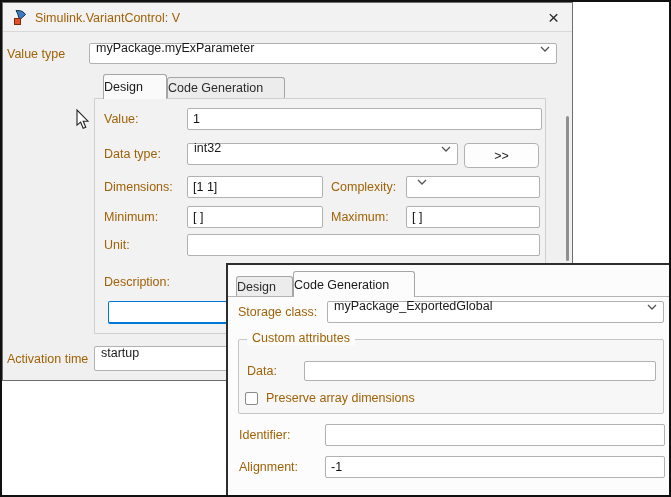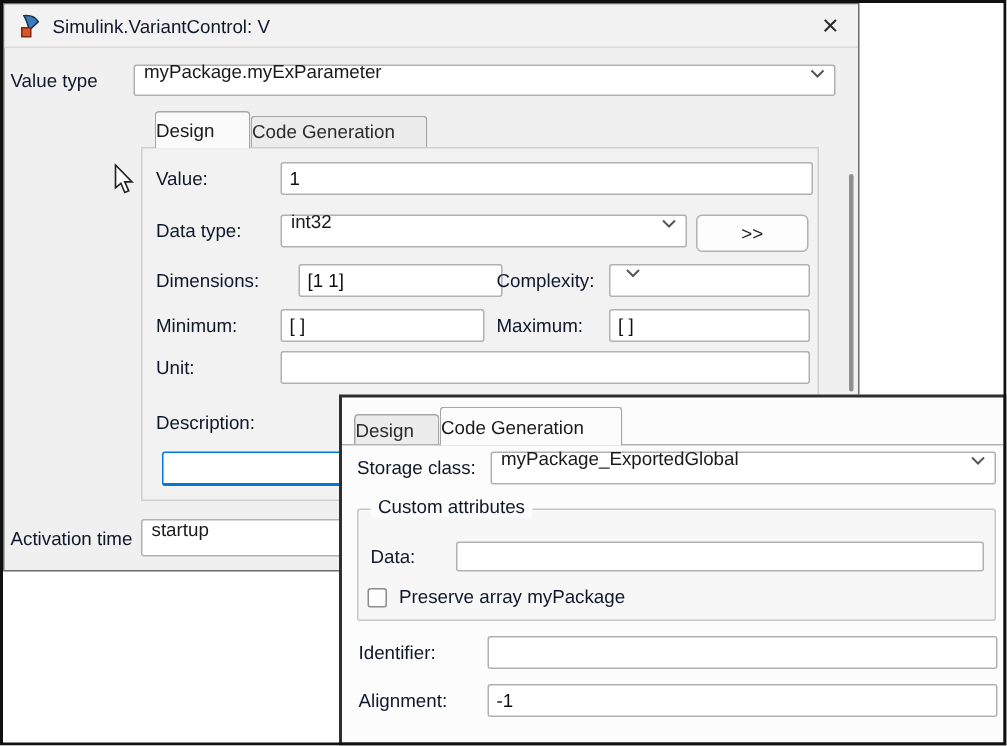--- a/index.html
+++ b/index.html
@@ -18,21 +18,21 @@
   
   #dialog { left:2px; top:2px; width:571px; height:379px; background:#f0f0f0;
             border:1px solid #6e6e6e; z-index:1; }
   #titlebar { left:0; top:0; width:100%; height:29px; background:#f2f2f2;
               border-bottom:1px solid #d8d8d8; }
   #title-text { left:32px; top:0; height:29px; }
   #close-btn { right:5px; top:2px; width:27px; height:25px; justify-content:center;
                font-size:19px; color:#2b2b2b; cursor:default; }
   #app-icon { left:9px; top:6px; width:17px; height:17px; }
 
-  .label { color:#0f172a; white-space:nowrap; }
+  .label { color:#a16207; white-space:nowrap; }
   .field { background:#ffffff; border:1px solid #b1b1b1; border-radius:2px;
            font-family:inherit; font-size:12.5px; color:#111; padding:0 5px; outline:none; }
   input.field { width:100%; height:100%; }
   .combo { background:#ffffff; border:1px solid #b1b1b1; border-radius:2px;
            display:flex; align-items:center; padding:0 6px 12px 6px; }
   .combo .ctext { flex:1; white-space:nowrap; overflow:hidden; }
   .chev { flex:0 0 auto; margin-left:4px; }
 
   
   #design-pane { left:91px; top:95px; width:452px; height:236px;
@@ -115,21 +115,21 @@
           <path d="M1 1 L5 5 L9 1" fill="none" stroke="#555" stroke-width="1.3"></path>
         </svg>
     </span>
   </div>
   <div class="abs flexc" style="left:461px; top:140px; width:75px; height:25px; justify-content:center;
         background:#fdfdfd; border:1px solid #b1b1b1; border-radius:4px;">
     <span>&gt;&gt;</span>
   </div>
 
   <div class="abs flexc label" style="left:101px; top:173px; height:22px;">Dimensions:</div>
-  <div class="abs" style="left:184px; top:173px; width:136px; height:22px;margin-left:12px;">
+  <div class="abs" style="left:184px; top:173px; width:136px; height:22px;">
     <input class="field" type="text" value="[1 1]" style="">
   </div>
   <div class="abs flexc label" style="left:328px; top:173px; height:22px;">Complexity:</div>
   <div class="abs combo" style="left:403px; top:173px; width:134px; height:22px;">
     <span class="chev">
       <svg width="10" height="6" viewBox="0 0 10 6">
           <path d="M1 1 L5 5 L9 1" fill="none" stroke="#555" stroke-width="1.3"></path>
         </svg>
     </span>
   </div>
@@ -188,21 +188,21 @@
 
   <div id="custom-attr-group" class="abs">
     <span id="custom-attr-legend" class="label">Custom attributes</span>
 
     <div class="abs flexc label" style="left:8px; top:21px; height:20px;">Data:</div>
     <div class="abs" style="left:65px; top:21px; width:352px; height:20px;">
       <input class="field" type="text" value="" style="">
     </div>
 
     <span class="abs checkbox" style="left:6px; top:52px;"></span>
-    <div class="abs flexc label" style="left:27px; top:50px; height:16px;">Preserve array myPackage</div>
+    <div class="abs flexc label" style="left:27px; top:50px; height:16px;">Preserve array dimensions</div>
   </div>
 
   <div class="abs flexc label" style="left:11px; top:159px; height:22px;">Identifier:</div>
   <div class="abs" style="left:97px; top:159px; width:340px; height:22px;">
     <input class="field" type="text" value="" style="">
   </div>
 
   <div class="abs flexc label" style="left:11px; top:191px; height:22px;">Alignment:</div>
   <div class="abs" style="left:97px; top:191px; width:340px; height:22px;">
     <input class="field" type="text" value="-1" style="">

